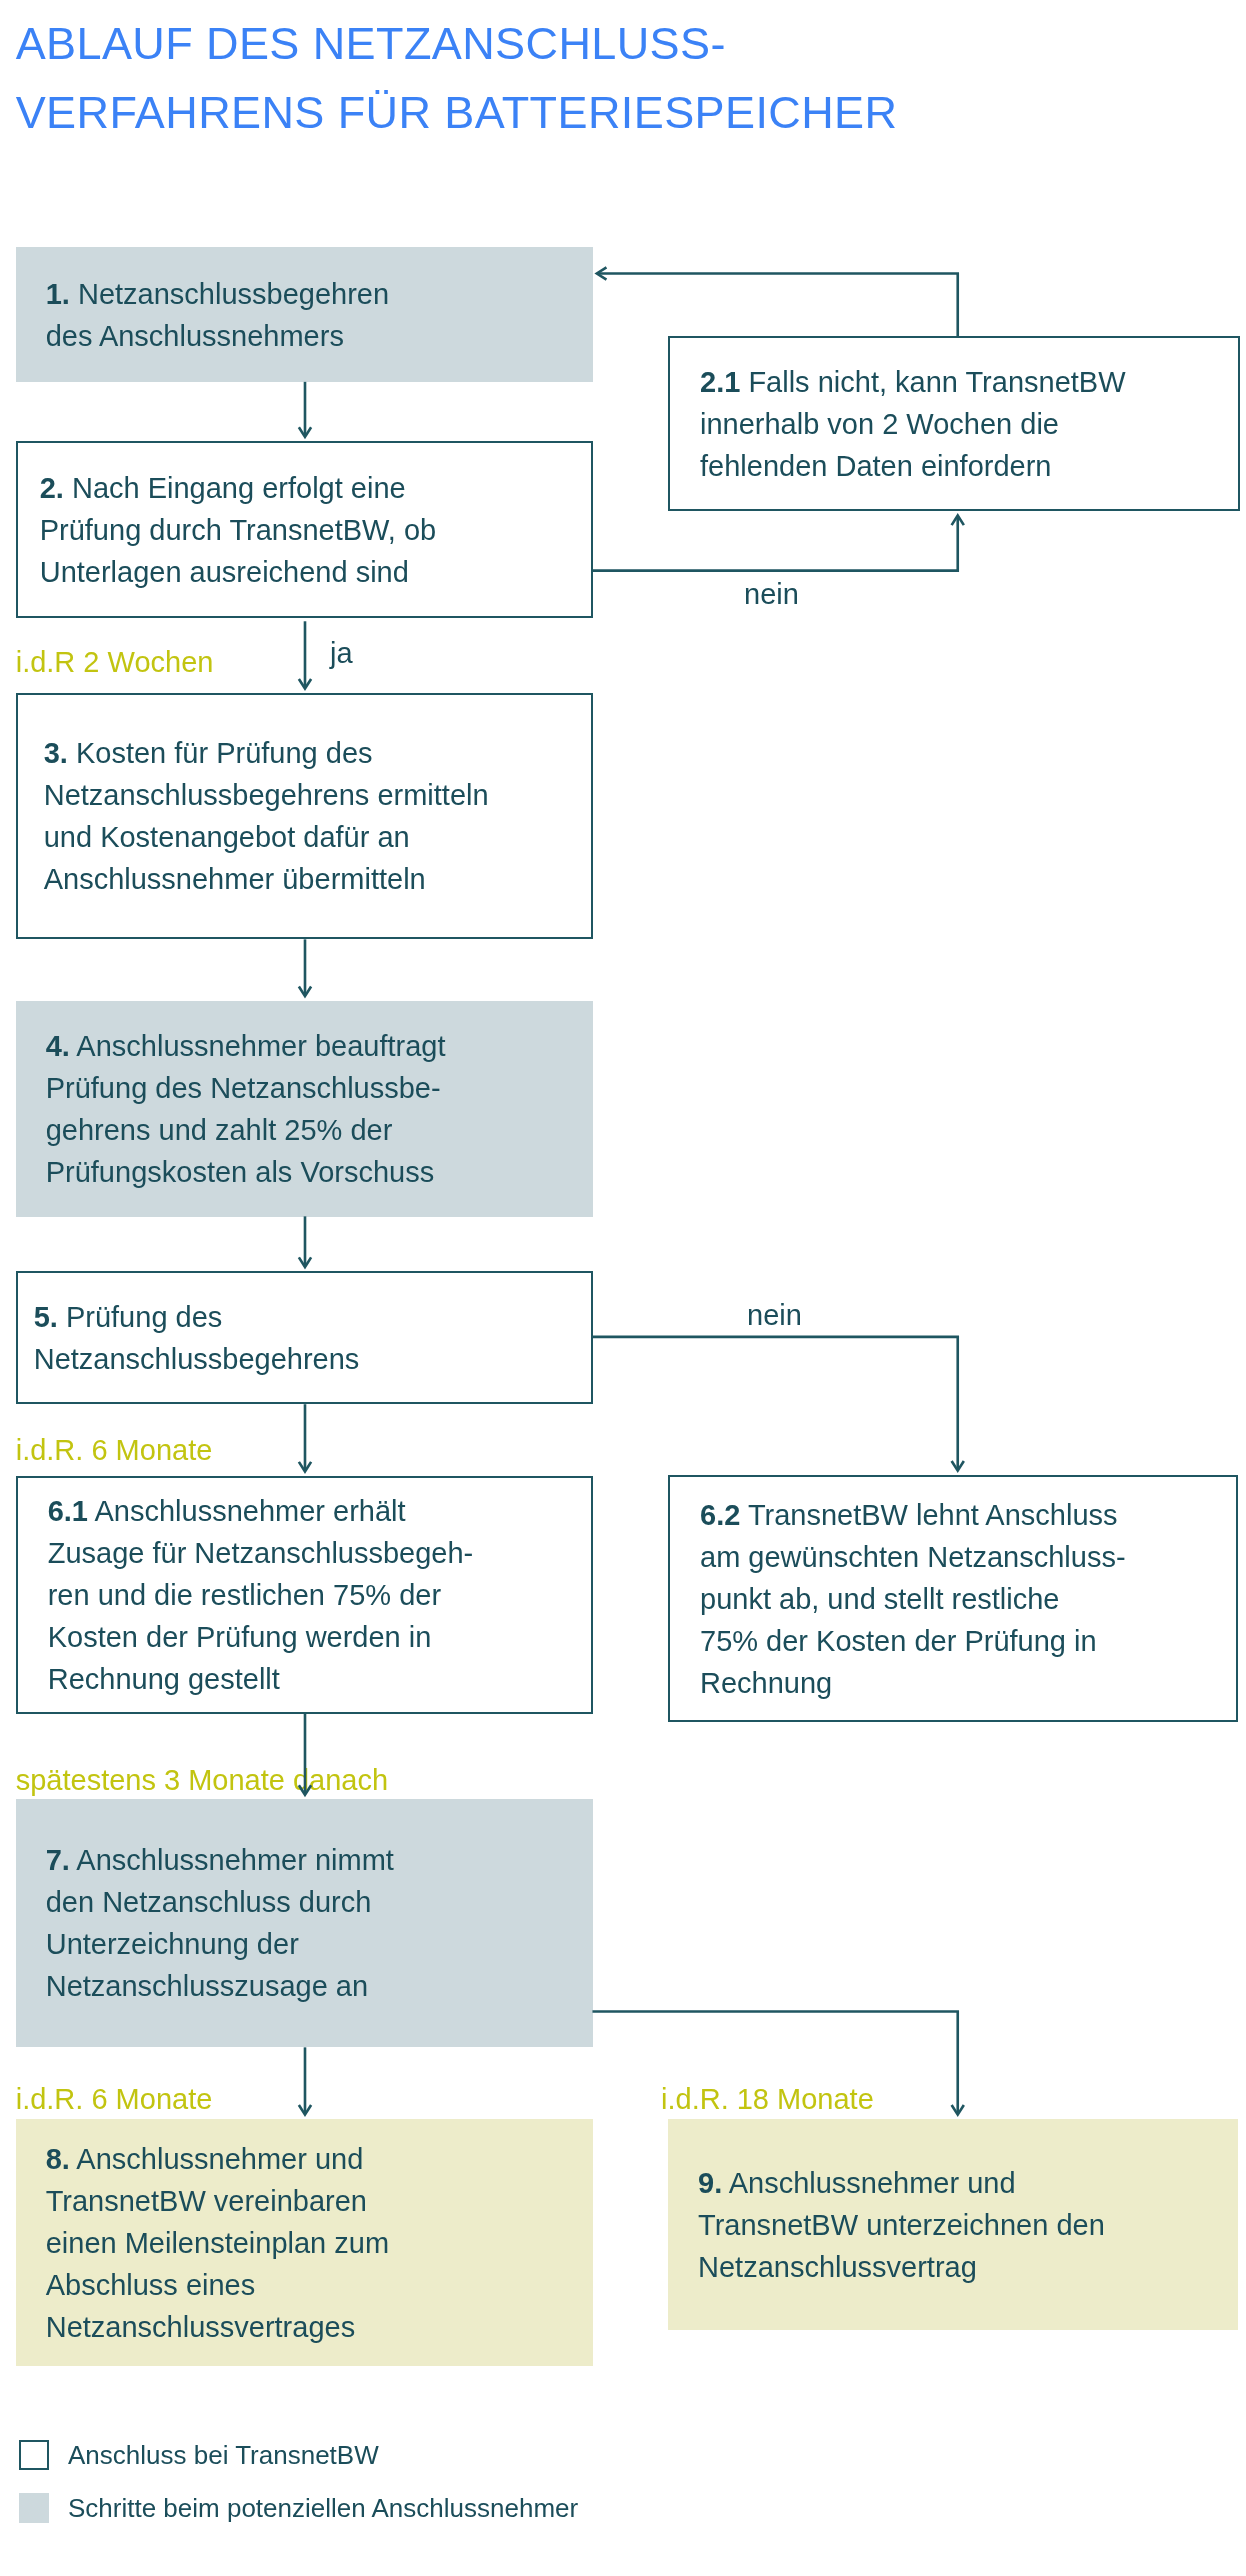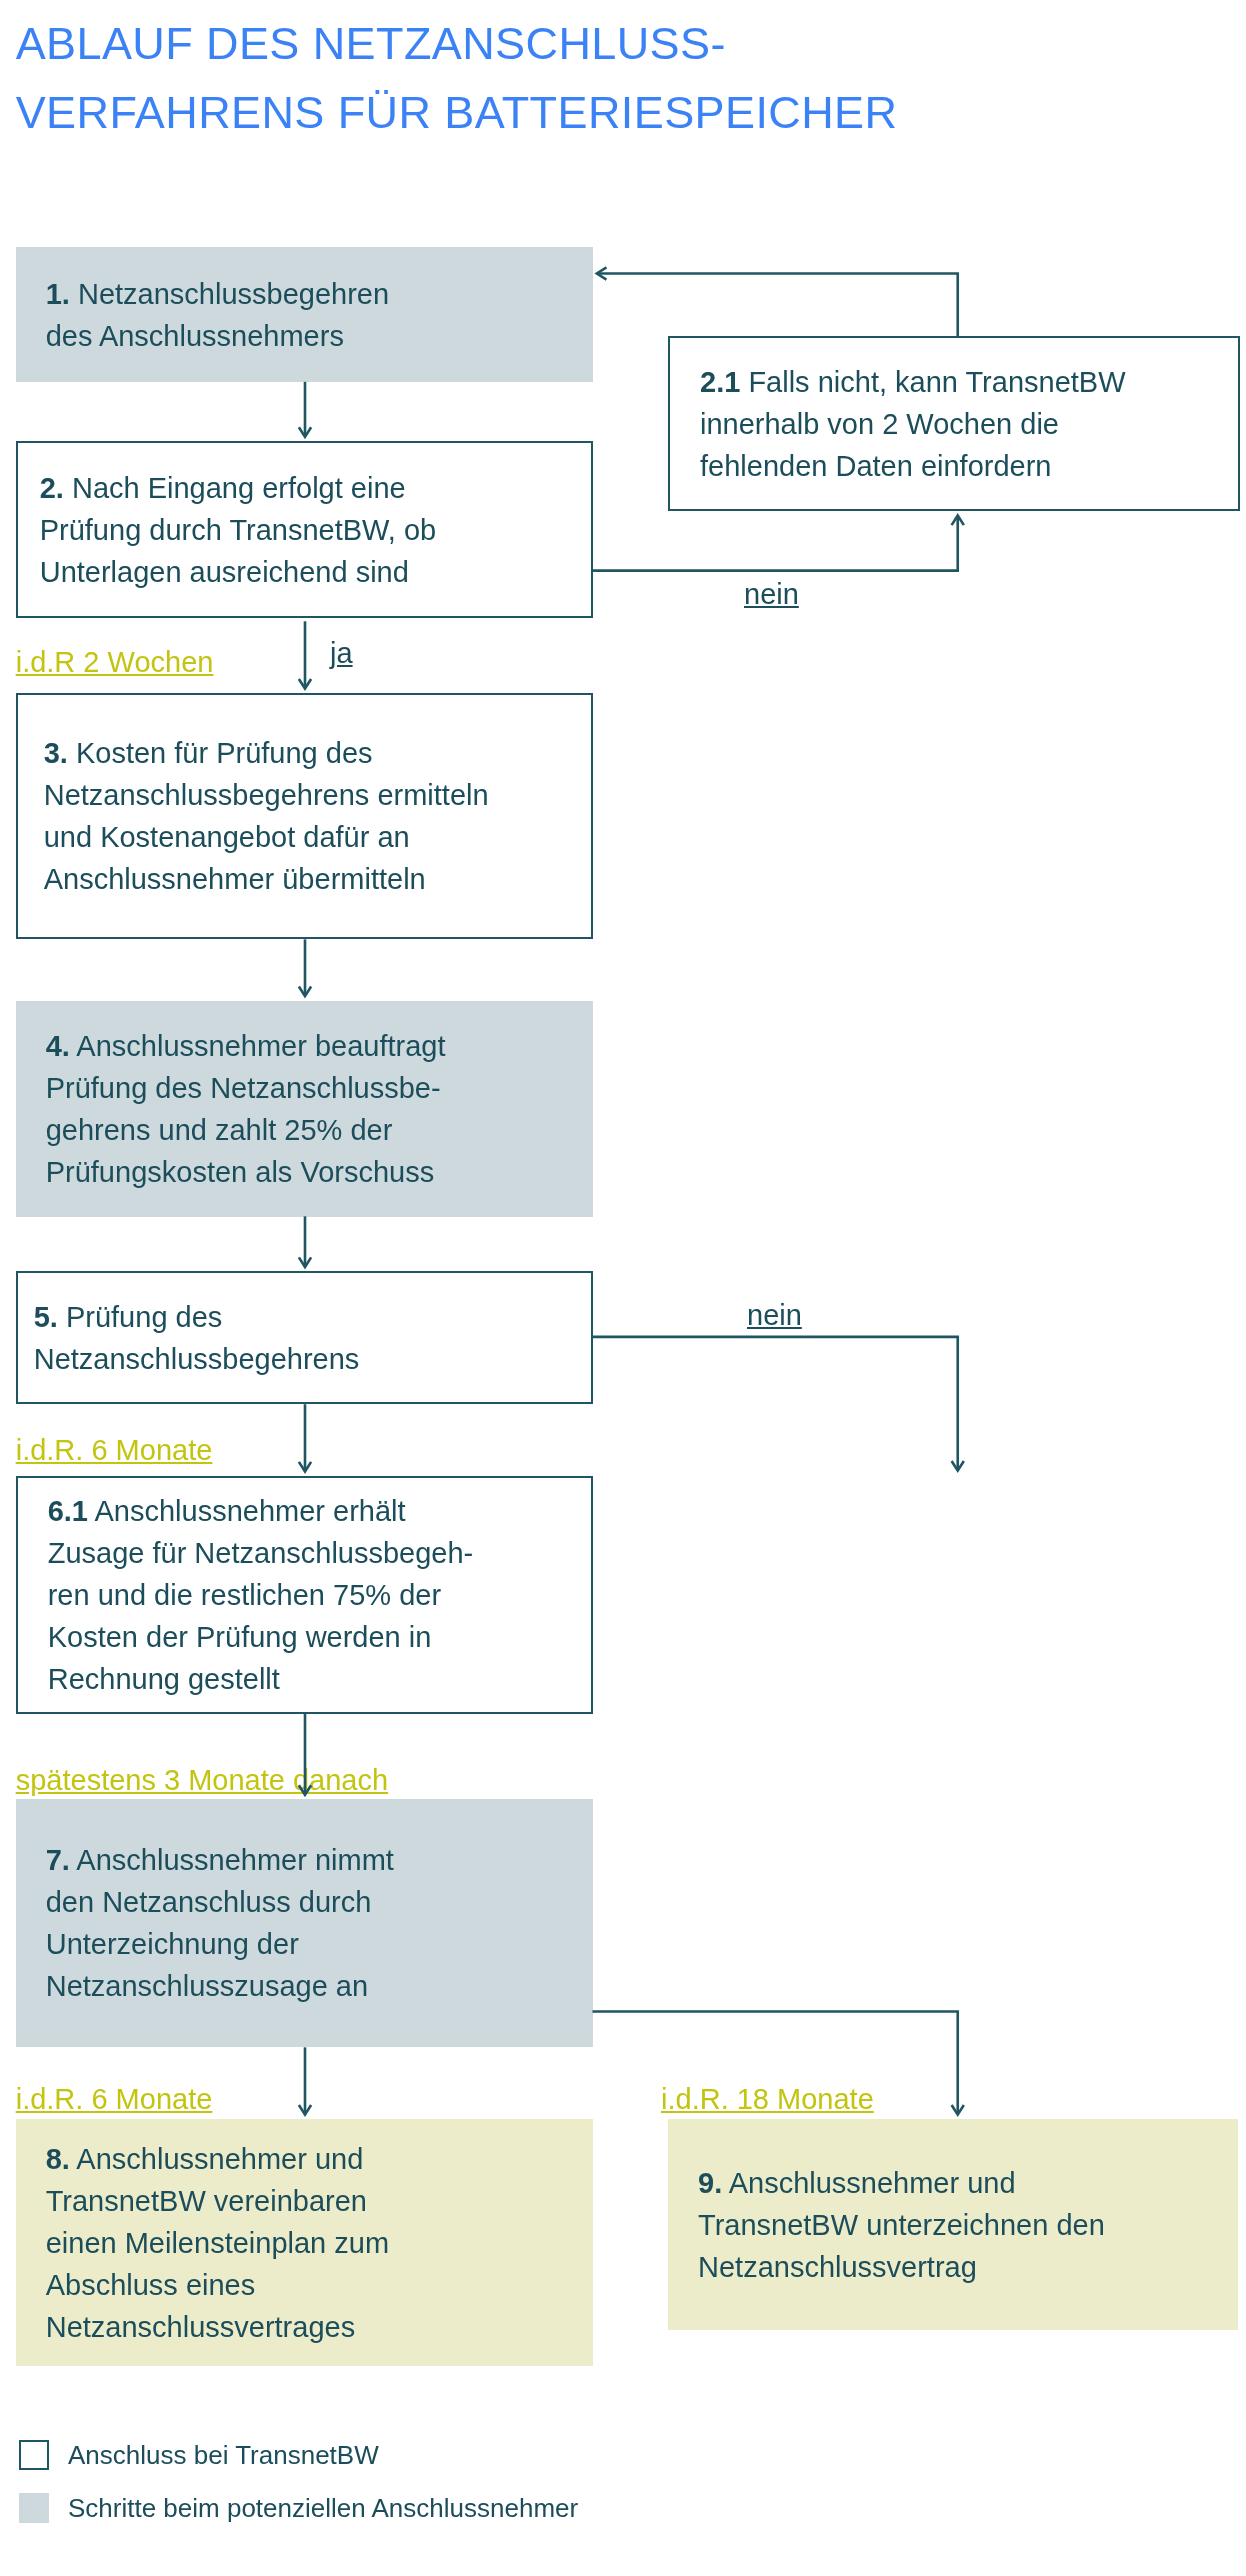--- a/index.html
+++ b/index.html
@@ -14,21 +14,21 @@
   }
   .box{
     position:absolute;display:flex;align-items:center;box-sizing:border-box;
     padding:8.7px 19px 8.7px 30px;font-size:29px;line-height:42px;color:#1b4d5a;
   }
   .boxtext{white-space:pre-line;}
   .num{font-weight:bold;}
   .box-white{background:#ffffff;border:2.6px solid #1f5661;}
   .box-gray{background:#cdd9dd;}
   .box-cream{background:#edecca;}
-  .flow-label{position:absolute;font-size:29px;line-height:35px;white-space:nowrap;text-decoration:underline;}
+  .flow-label{position:absolute;font-size:29px;line-height:35px;white-space:nowrap;}
   .label-yellow{color:#c2c410;}
   .label-teal{color:#1b4d5a;}
   .connectors{position:absolute;left:0;top:0;pointer-events:none;}
   .legend{position:absolute;left:19px;top:2440px;}
   .legend-row{display:flex;align-items:center;height:30px;margin-bottom:23px;}
   .swatch{width:30px;height:30px;margin-right:19px;flex:0 0 auto;box-sizing:border-box;}
   .swatch-transnetbw{background:#ffffff;border:2.6px solid #1f5661;}
   .swatch-anschlussnehmer{background:#cdd9dd;}
   .swatch-gemeinsam{background:#edecca;}
   .legend-label{font-size:26px;color:#1b4d5a;white-space:nowrap;}
@@ -78,20 +78,27 @@
     </div>
 
   <div class="box box-white" style="left:15.7px;top:1476px;width:577px;height:238px;">
       <div class="boxtext"><b class="num">6.1</b> <span>Anschlussnehmer erhält
 Zusage für Netzanschlussbegeh-
 ren und die restlichen 75% der
 Kosten der Prüfung werden in
 Rechnung gestellt</span></div>
     </div>
 
+  <div class="box box-white" style="left:668px;top:1475px;width:570px;height:247px;">
+      <div class="boxtext"><b class="num">6.2</b> <span>TransnetBW lehnt Anschluss
+am gewünschten Netzanschluss-
+punkt ab, und stellt restliche
+75% der Kosten der Prüfung in
+Rechnung</span></div>
+    </div>
 
   <div class="box box-gray" style="left:15.7px;top:1799px;width:577px;height:248px;">
       <div class="boxtext"><b class="num">7.</b> <span>Anschlussnehmer nimmt
 den Netzanschluss durch
 Unterzeichnung der
 Netzanschlusszusage an</span></div>
     </div>
 
   <div class="box box-cream" style="left:15.7px;top:2119px;width:577px;height:247px;">
       <div class="boxtext"><b class="num">8.</b> <span>Anschlussnehmer und

